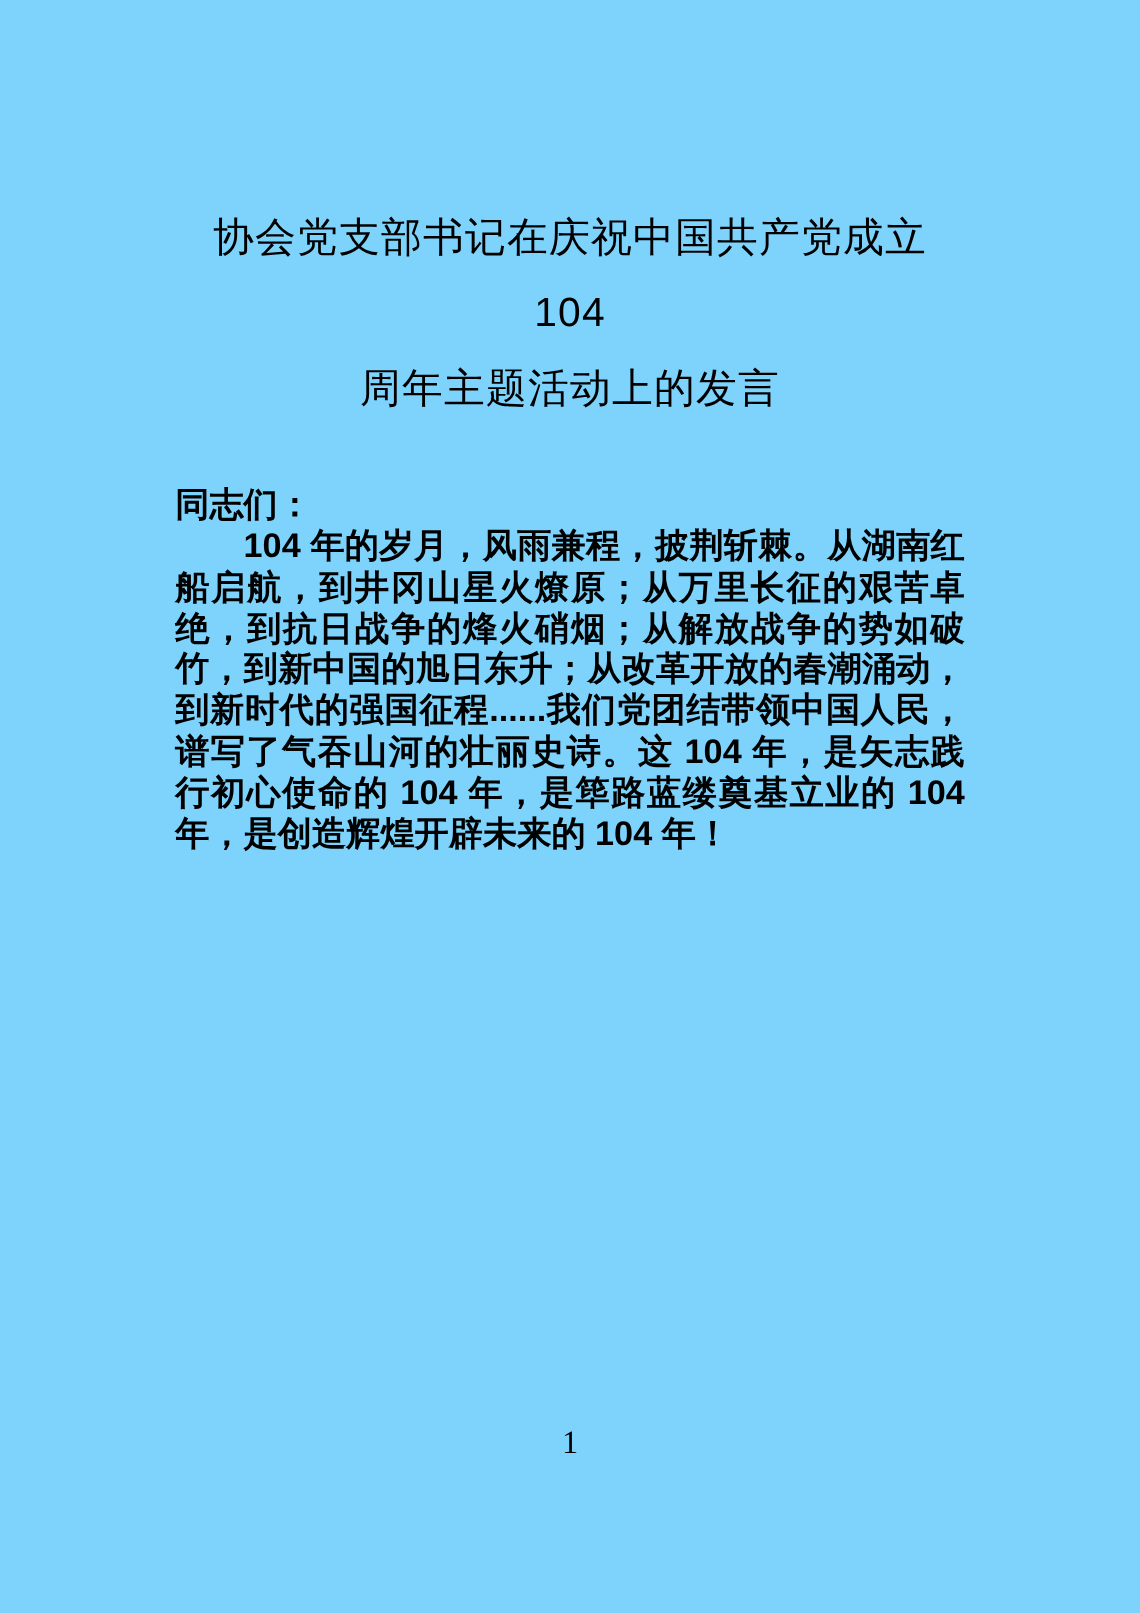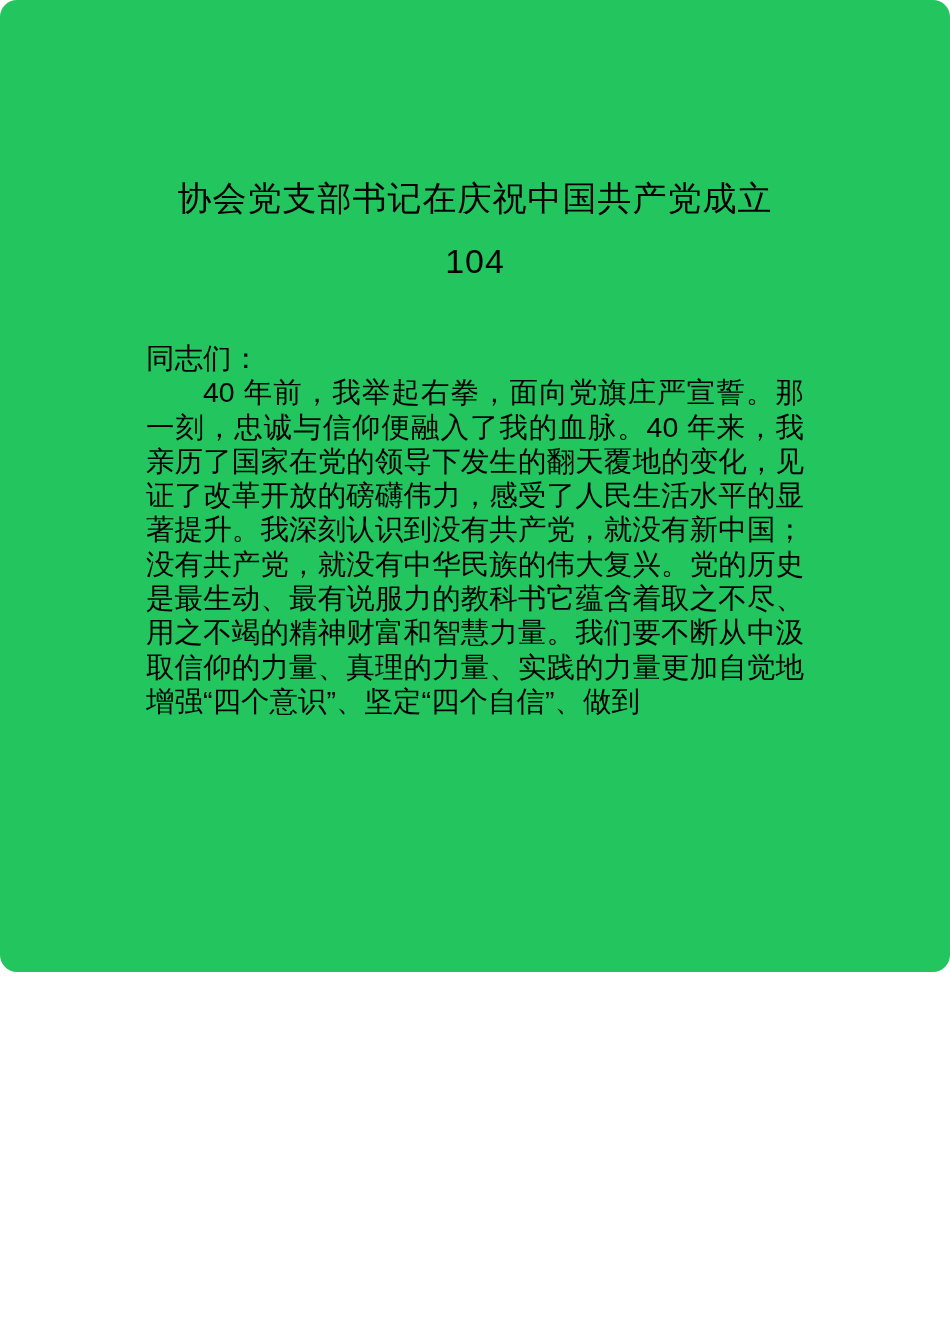--- a/index.html
+++ b/index.html
@@ -8,46 +8,46 @@
     background: #ffffff;
   }
   body {
     width: 950px;
     height: 1344px;
     font-family: "Liberation Sans", sans-serif;
   }
   .page {
     position: relative;
     width: 950px;
-    height: 972px;
-    background: #22c55e;
+    height: 1344px;
+    background: #7dd3fc;
     color: #000000;
     overflow: hidden;
     box-sizing: border-box;
     padding: 0 146px;
-    border-radius: 17px;
   }
   .doc-title {
     margin-top: 167px;
     font-size: 34px;
     line-height: 63px;
     font-weight: 400;
     text-align: center;
     letter-spacing: 1px;
   }
   .doc-body {
     margin-top: 48px;
     font-size: 28.5px;
     line-height: 34.3px;
     text-align: justify;
     text-justify: inter-character;
   }
   .doc-body p {
     margin: 0;
     padding: 0;
+    font-weight: bold;
   }
   .salutation {
     text-indent: 0;
   }
   .para {
     text-indent: 2em;
   }
   .heading {
     text-indent: 2em;
     font-weight: 700;
@@ -64,22 +64,23 @@
     color: #000000;
   }
 </style>
 </head>
 <body>
 
 <div class="page">
 
   <div class="doc-title">
     <div>协会党支部书记在庆祝中国共产党成立 104</div>
+    <div>周年主题活动上的发言</div>
   </div>
 
   <div class="doc-body">
     <p class="salutation">同志们：</p>
-    <p class="para">40 年前，我举起右拳，面向党旗庄严宣誓。那一刻，忠诚与信仰便融入了我的血脉。40 年来，我亲历了国家在党的领导下发生的翻天覆地的变化，见证了改革开放的磅礴伟力，感受了人民生活水平的显著提升。我深刻认识到没有共产党，就没有新中国；没有共产党，就没有中华民族的伟大复兴。党的历史是最生动、最有说服力的教科书它蕴含着取之不尽、用之不竭的精神财富和智慧力量。我们要不断从中汲取信仰的力量、真理的力量、实践的力量更加自觉地增强“四个意识”、坚定“四个自信”、做到</p>
+    <p class="para">104 年的岁月，风雨兼程，披荆斩棘。从湖南红船启航，到井冈山星火燎原；从万里长征的艰苦卓绝，到抗日战争的烽火硝烟；从解放战争的势如破竹，到新中国的旭日东升；从改革开放的春潮涌动，到新时代的强国征程......我们党团结带领中国人民，谱写了气吞山河的壮丽史诗。这 104 年，是矢志践行初心使命的 104 年，是筚路蓝缕奠基立业的 104 年，是创造辉煌开辟未来的 104 年！</p>
   </div>
 
   <div class="page-number">1</div>
 
 </div>
 
 </body></html>

